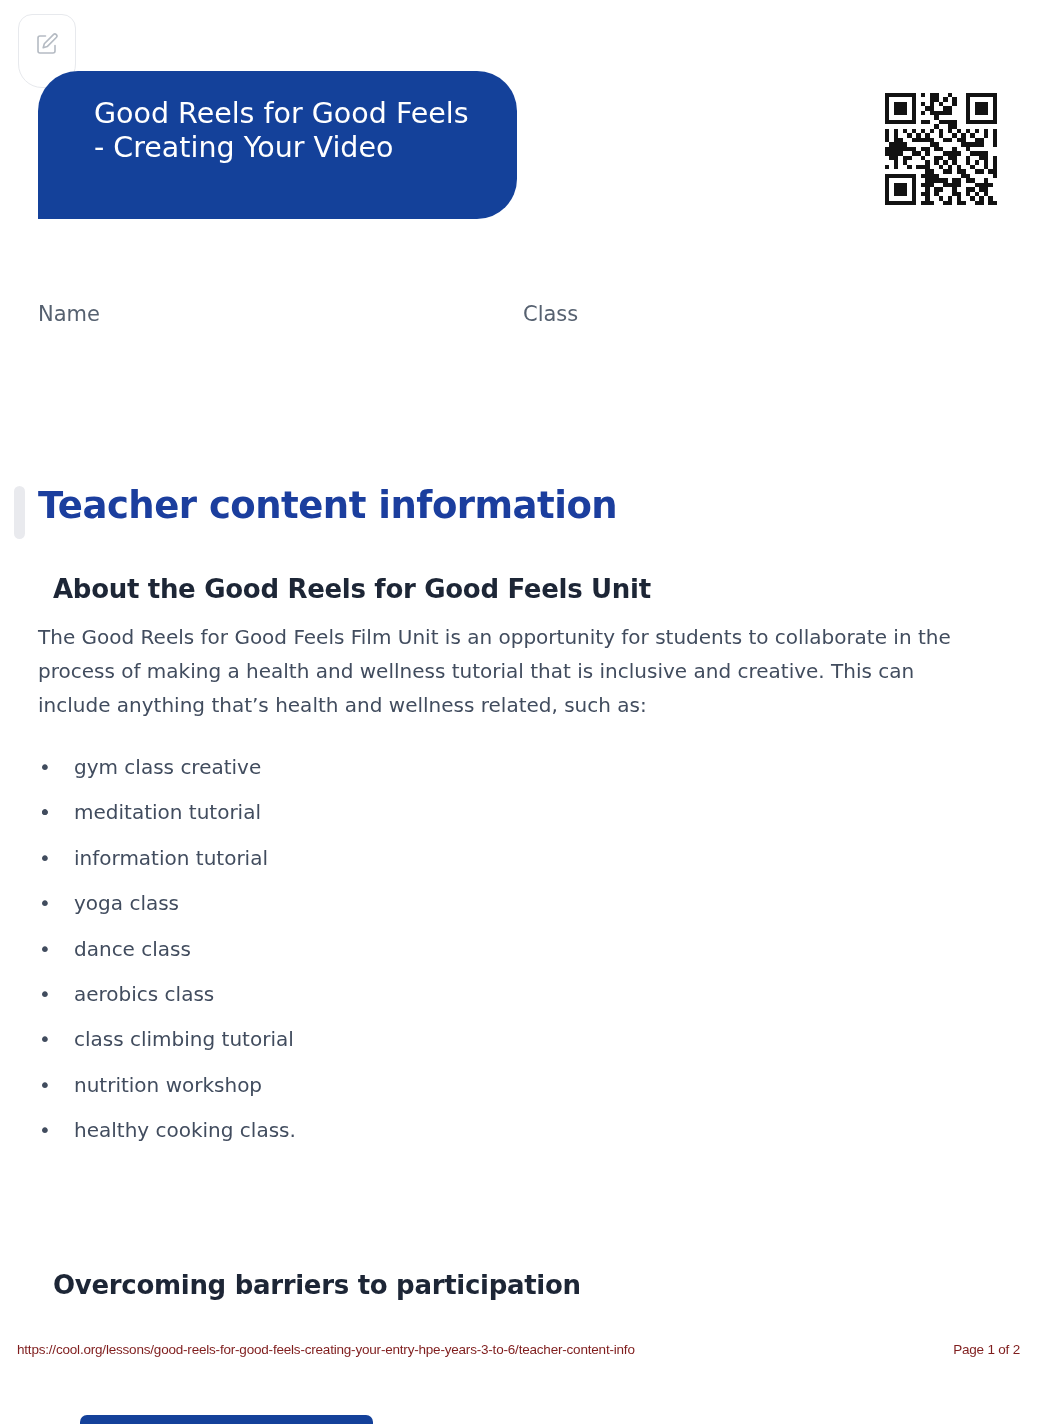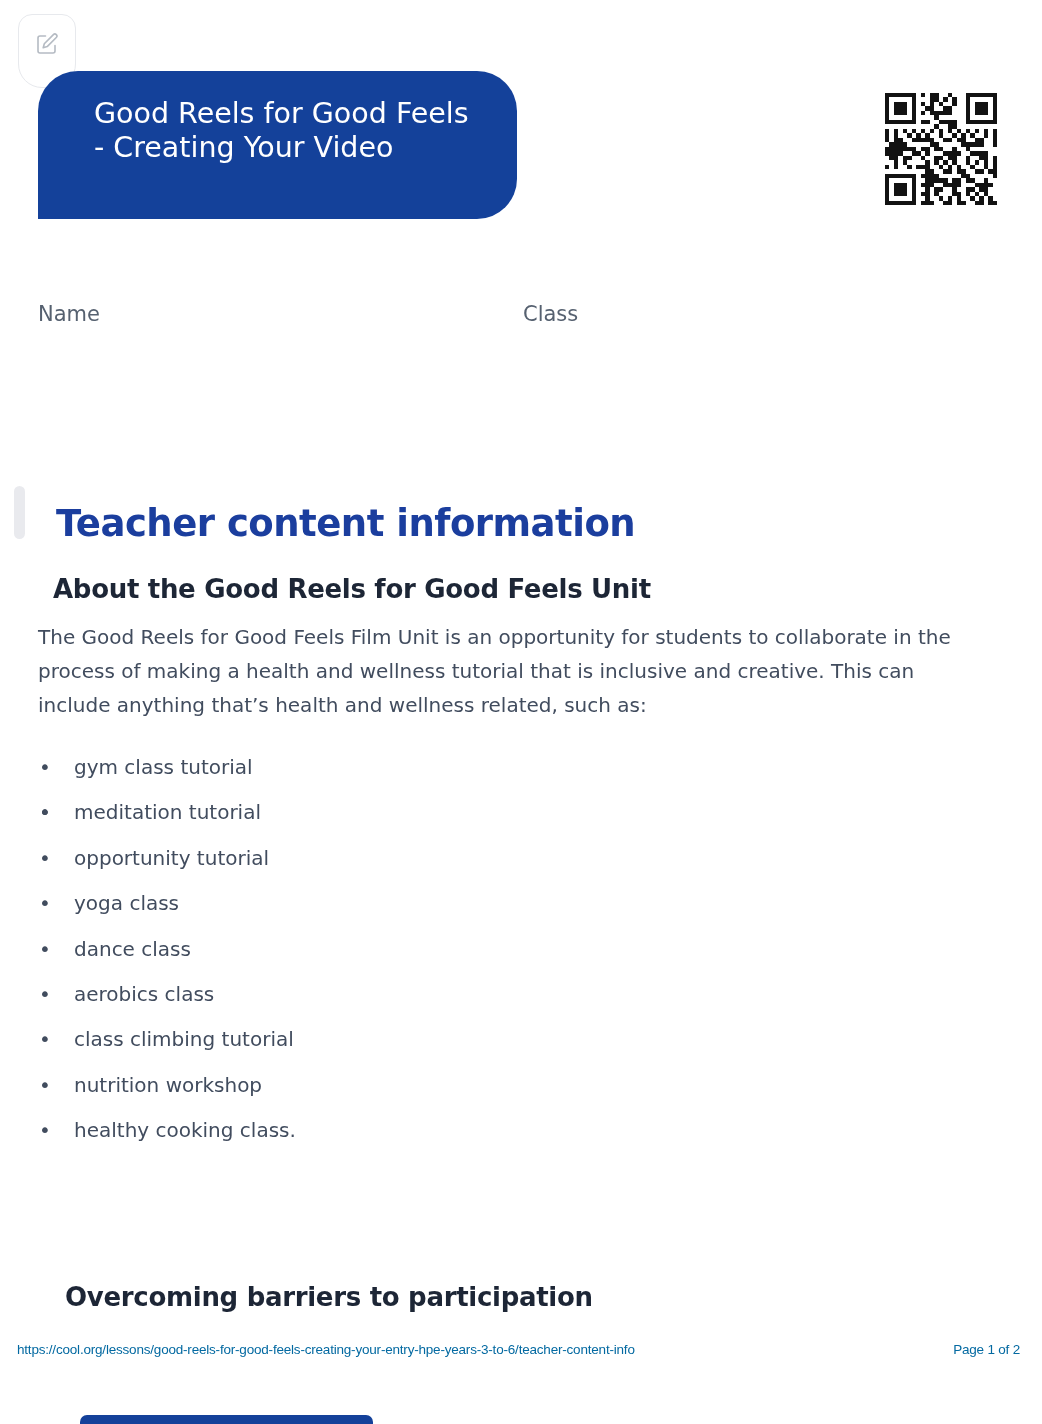--- a/index.html
+++ b/index.html
@@ -78,21 +78,21 @@
   }
   ul.idea-list li .dot{
     position:absolute;left:1px;top:0;font-size:20px;line-height:45.4px;
   }
 
   
   .footer{
     position:absolute;left:17px;right:22px;top:1342px;
     display:flex;justify-content:space-between;align-items:flex-start;
     font-family:"Liberation Sans","DejaVu Sans",sans-serif;
-    font-size:13.5px;color:#0369a1;letter-spacing:-0.2px;
+    font-size:13.5px;color:#7f1d1d;letter-spacing:-0.2px;
   }
 
   
   .next-page-peek{
     position:absolute;left:80px;top:1415px;width:293px;height:9px;
     background:var(--brand-blue,#14419a);border-radius:7px 7px 0 0;
   }
 </style>
 </head>
 <body>
@@ -434,45 +434,45 @@
           <rect x="103.04" y="107.52" width="4.48" height="4.48"></rect>
           <rect x="107.52" y="107.52" width="4.48" height="4.48"></rect>
         </g>
       </svg>
     </div>
 
   <span class="field-label name-label">Name</span>
   <span class="field-label class-label">Class</span>
 
   <div class="section-pill"></div>
-  <h1 class="section-title" style="margin:18px">Teacher content information</h1>
+  <h1 class="section-title" style="margin:0">Teacher content information</h1>
 
   <h2 class="sub-heading about-heading" style="margin:0">About the Good Reels for Good Feels Unit</h2>
 
   <p class="body-paragraph" style="margin:0">The Good Reels for Good Feels Film Unit is an opportunity for students to collaborate in the process of making a health and wellness tutorial that is inclusive and creative. This can include anything that’s health and wellness related, such as:</p>
 
   <ul class="idea-list">
 
       <li>
         <span class="dot">•</span>
-        <span class="li-text">gym class tutorial</span>
+        <span class="li-text">gym class creative</span>
       </li>
 
       <li>
         <span class="dot">•</span>
       </li>
 
       <li>
         <span class="dot">•</span>
         <span class="li-text">meditation tutorial</span>
       </li>
 
       <li>
         <span class="dot">•</span>
-        <span class="li-text">opportunity tutorial</span>
+        <span class="li-text">information tutorial</span>
       </li>
 
       <li>
         <span class="dot">•</span>
         <span class="li-text">yoga class</span>
       </li>
 
       <li>
         <span class="dot">•</span>
         <span class="li-text">dance class</span>
@@ -492,21 +492,21 @@
         <span class="dot">•</span>
         <span class="li-text">nutrition workshop</span>
       </li>
 
       <li>
         <span class="dot">•</span>
         <span class="li-text">healthy cooking class.</span>
       </li>
     </ul>
 
-  <h2 class="sub-heading barriers-heading" style="margin:12px">Overcoming barriers to participation</h2>
+  <h2 class="sub-heading barriers-heading" style="margin:0">Overcoming barriers to participation</h2>
 
   <div class="footer">
     <span>https://cool.org/lessons/good-reels-for-good-feels-creating-your-entry-hpe-years-3-to-6/teacher-content-info</span>
     <span>Page 1 of 2</span>
   </div>
 
   <div class="next-page-peek"></div>
 
 </div>
 

